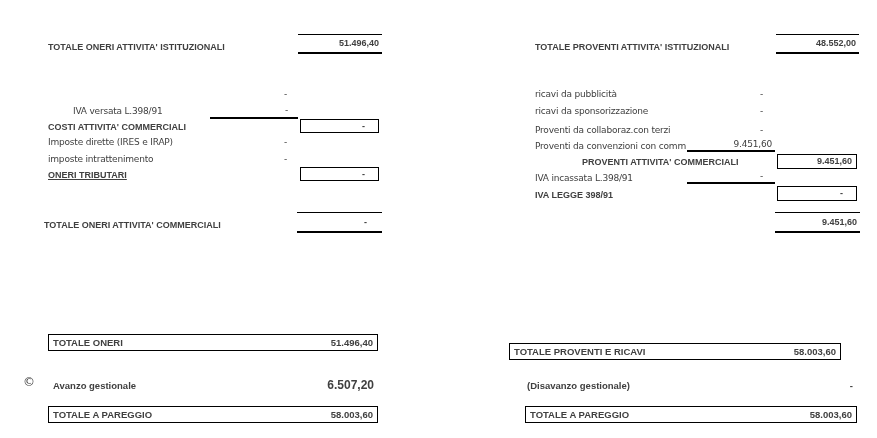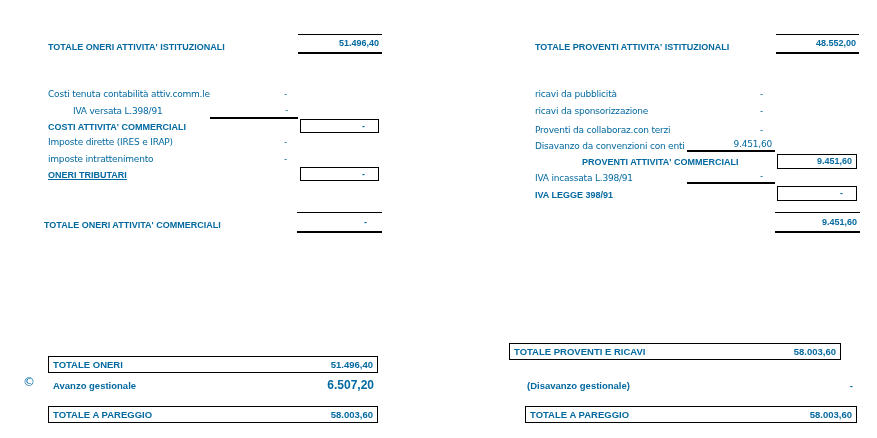--- a/index.html
+++ b/index.html
@@ -1,20 +1,20 @@
 <!DOCTYPE html>
 <html><head>
 <meta charset="utf-8">
 <style>
   html,body{margin:0;padding:0;background:#ffffff;}
   .sheet{
     position:relative;
     width:877px;height:438px;
     background:#ffffff;
-    color:#0369a1;
+    color:#404040;
     font-family:"Liberation Sans",sans-serif;
     overflow:hidden;
   }
   .abs{position:absolute;box-sizing:border-box;}
   
   .blabel{
     font-family:"Liberation Sans",sans-serif;
     font-weight:bold;font-size:9px;line-height:11px;letter-spacing:0px;
     white-space:nowrap;
   }
@@ -58,42 +58,41 @@
   .marker{font-family:"DejaVu Sans",sans-serif;font-size:12px;line-height:12px;}
 </style>
 </head>
 <body>
 
 <div class="sheet">
 
   <div class="abs blabel" style="left:48px;top:42px;">TOTALE ONERI ATTIVITA' ISTITUZIONALI</div>
   <div class="abs total-line val" style="left:298px;top:34px;width:84px;height:20px;padding-right:3px;">51.496,40</div>
 
-  <div class="abs hlabel" style="left:48px;top:89px;">Costi tenuta contabilità attiv.comm.le</div>
   <div class="abs hval" style="left:210px;top:89px;width:87px;padding-right:10px;">-</div>
 
   <div class="abs hlabel" style="left:48px;top:106px;margin-left:25px;">IVA versata L.398/91</div>
   <div class="abs thick-under hval" style="left:210px;top:105px;width:88px;height:14px;padding-right:10px;">-</div>
 
   <div class="abs blabel" style="left:48px;top:122px;">COSTI ATTIVITA' COMMERCIALI</div>
   <div class="abs vbox val" style="left:300px;top:119px;width:79px;height:14px;padding-right:13px;">-</div>
 
   <div class="abs hlabel" style="left:48px;top:137px;">Imposte dirette (IRES e IRAP)</div>
   <div class="abs hval" style="left:210px;top:137px;width:87px;padding-right:10px;">-</div>
 
   <div class="abs hlabel" style="left:48px;top:154px;">imposte intrattenimento</div>
   <div class="abs hval" style="left:210px;top:154px;width:87px;padding-right:10px;">-</div>
 
   <div class="abs blabel" style="left:48px;top:170px;text-decoration:underline;">ONERI TRIBUTARI</div>
   <div class="abs vbox val" style="left:300px;top:167px;width:79px;height:14px;padding-right:13px;">-</div>
 
   <div class="abs blabel" style="left:44px;top:220px;">TOTALE ONERI ATTIVITA' COMMERCIALI</div>
   <div class="abs total-line val" style="left:297px;top:212px;width:85px;height:21px;padding-right:15px;">-</div>
 
-  <div class="abs bigbox" style="left:48px;top:356px;width:330px;height:17px;">
+  <div class="abs bigbox" style="left:48px;top:334px;width:330px;height:17px;">
     <span class="blabel">TOTALE ONERI</span>
     <span class="val">51.496,40</span>
   </div>
 
   <div class="abs marker" style="left:23px;top:376px;">©</div>
   <div class="abs blabel" style="left:53px;top:380px;font-size:9.5px;">Avanzo gestionale</div>
   <div class="abs val" style="left:210px;top:380px;width:164px;font-size:12px;">6.507,20</div>
 
   <div class="abs bigbox" style="left:48px;top:406px;width:330px;height:17px;">
     <span class="blabel">TOTALE A PAREGGIO</span>
@@ -105,21 +104,21 @@
 
   <div class="abs hlabel" style="left:535px;top:89px;">ricavi da pubblicità</div>
   <div class="abs hval" style="left:687px;top:89px;width:88px;padding-right:12px;">-</div>
 
   <div class="abs hlabel" style="left:535px;top:106px;">ricavi da sponsorizzazione</div>
   <div class="abs hval" style="left:687px;top:106px;width:88px;padding-right:12px;">-</div>
 
   <div class="abs hlabel" style="left:535px;top:125px;">Proventi da collaboraz.con terzi</div>
   <div class="abs hval" style="left:687px;top:125px;width:88px;padding-right:12px;">-</div>
 
-  <div class="abs hlabel" style="left:535px;top:141px;">Disavanzo da convenzioni con enti</div>
+  <div class="abs hlabel" style="left:535px;top:141px;">Proventi da convenzioni con comm</div>
   <div class="abs thick-under hval" style="left:687px;top:139px;width:88px;height:13px;padding-right:3px;">9.451,60</div>
 
   <div class="abs blabel" style="left:535px;top:157px;padding-left:47px;">PROVENTI ATTIVITA' COMMERCIALI</div>
   <div class="abs vbox val" style="left:777px;top:154px;width:80px;height:15px;padding-right:4px;">9.451,60</div>
 
   <div class="abs hlabel" style="left:535px;top:173px;">IVA incassata L.398/91</div>
   <div class="abs thick-under hval" style="left:687px;top:171px;width:88px;height:13px;padding-right:12px;">-</div>
 
   <div class="abs blabel" style="left:535px;top:190px;">IVA LEGGE 398/91</div>
   <div class="abs vbox val" style="left:777px;top:186px;width:80px;height:15px;padding-right:13px;">-</div>

